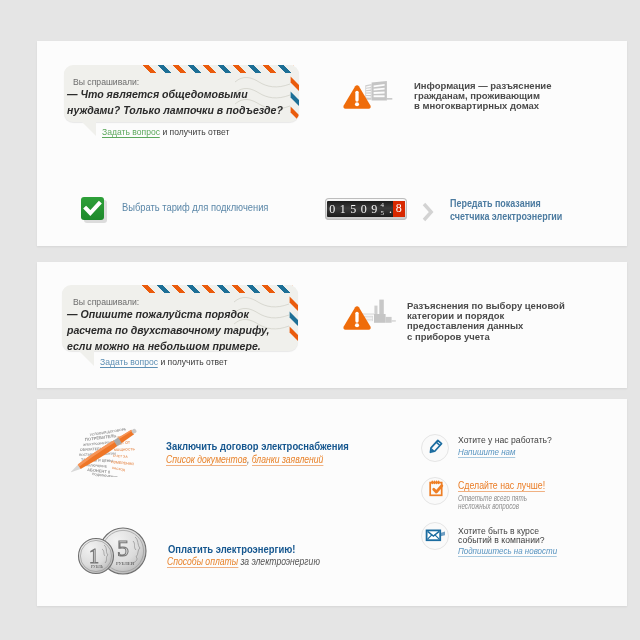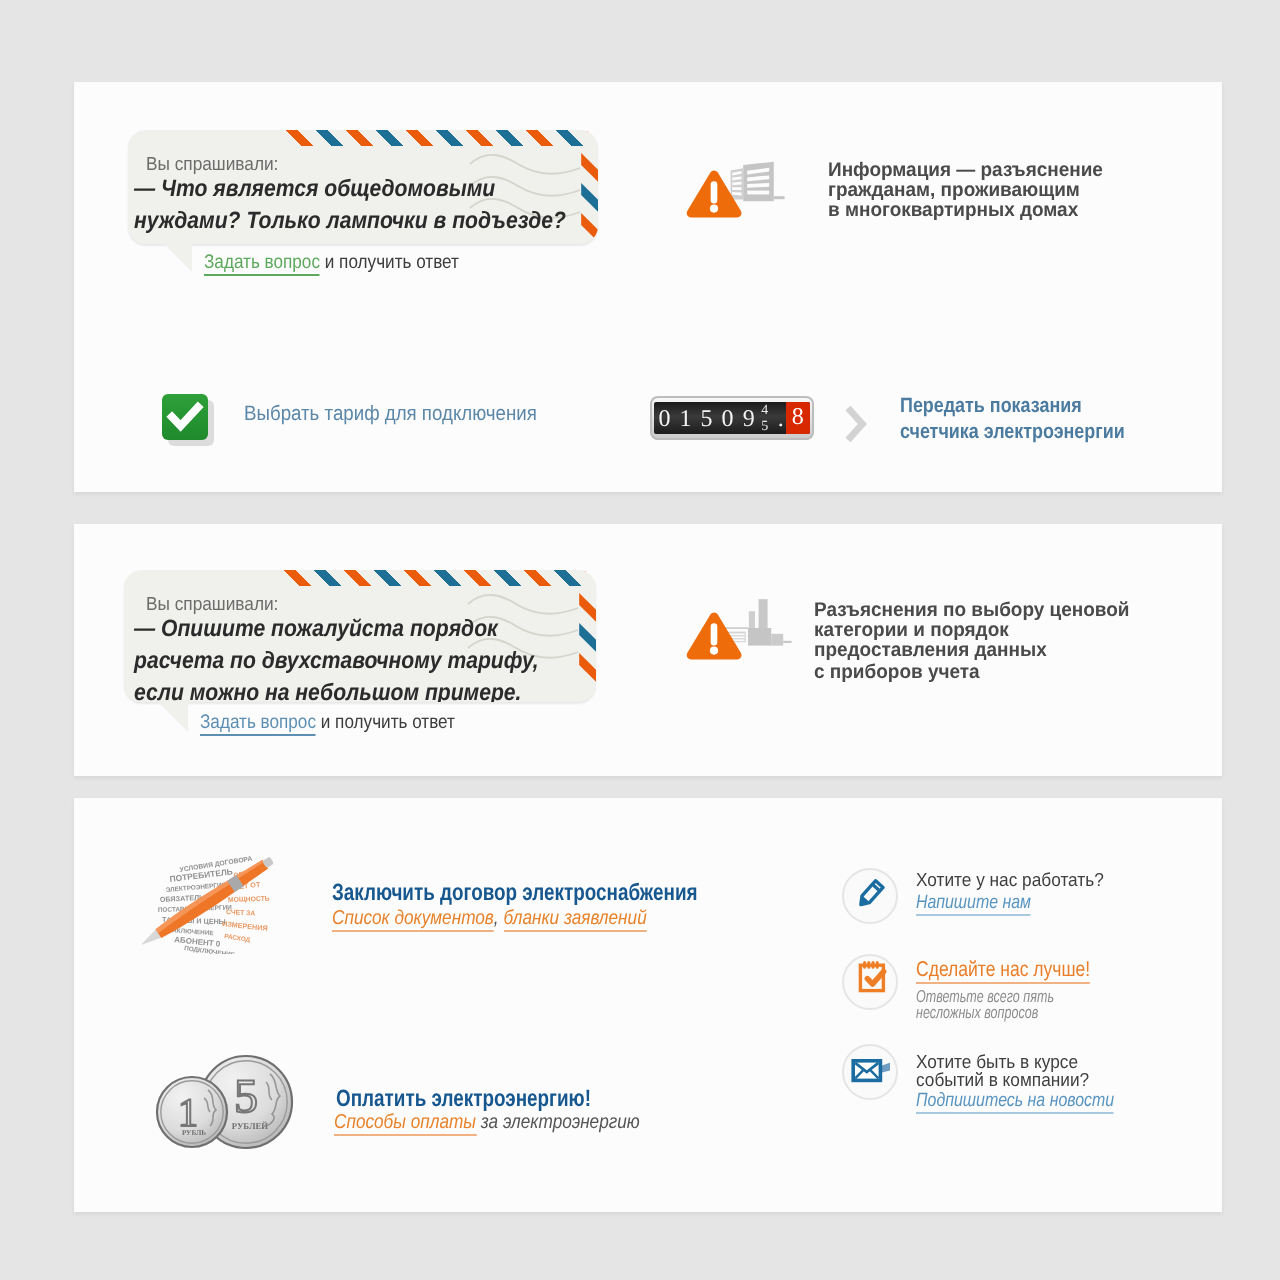--- a/index.html
+++ b/index.html
@@ -1,18 +1,18 @@
 <!DOCTYPE html>
 <html><head>
 <meta charset="utf-8">
 <style>
 html,body{margin:0;padding:0;}
 body{width:640px;height:640px;background:#e5e5e5;font-family:"Liberation Sans",sans-serif;overflow:hidden;-webkit-font-smoothing:antialiased;}
 svg text{-webkit-font-smoothing:antialiased;}
-.panel{position:absolute;background:#fcfcfc;box-shadow:0 1px 2px rgba(0,0,0,.07);}
+.panel{position:absolute;background:#fcfcfc;box-shadow:0 1px 2px rgba(0,0,0,.07);padding-left:16px;}
 #p1{left:37px;top:41px;width:574px;height:205px;}
 #p2{left:37px;top:262px;width:574px;height:126px;}
 #p3{left:37px;top:399px;width:574px;height:207px;}
 
 .bubble{position:absolute;background:#f0f0ec;border-radius:9px;overflow:hidden;box-shadow:0 1px 1px rgba(0,0,0,.08);}
 .stripes-top{position:absolute;right:5px;top:0;height:7.6px;overflow:hidden;}
 .stripes-top i{position:absolute;right:-5px;top:0;height:7.6px;width:163px;display:block;
  background:repeating-linear-gradient(45deg,#1d6f96 0 4px,#f0f0ec 4px 10.6px,#ea5b0c 10.6px 14.6px,#f0f0ec 14.6px 21.2px);}
 .stripes-right{position:absolute;right:0;width:10px;overflow:hidden;}
 .waves{position:absolute;right:3px;top:11px;opacity:1;}

